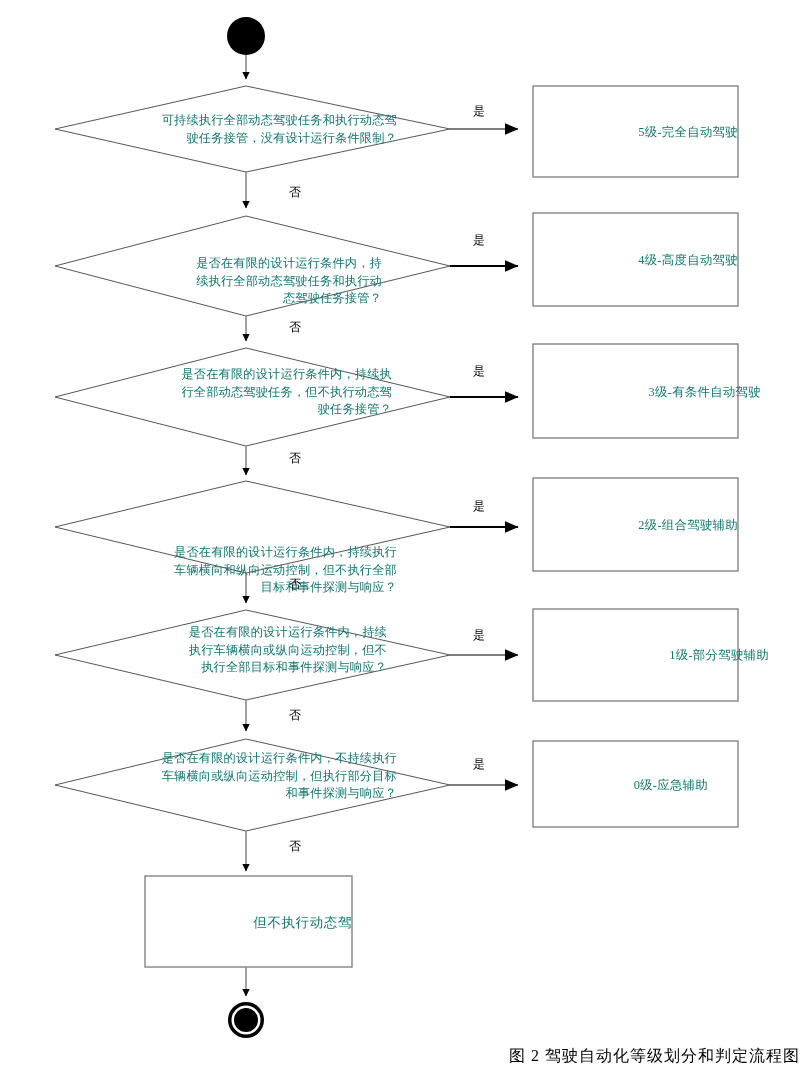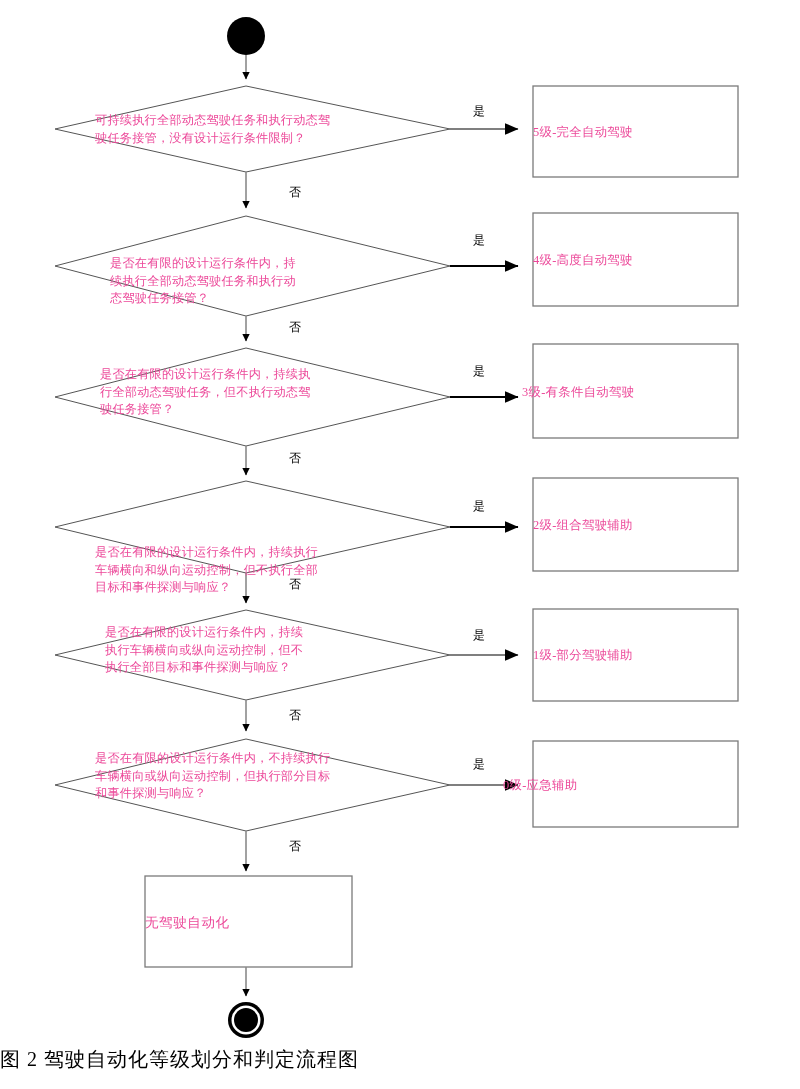--- a/index.html
+++ b/index.html
@@ -17,23 +17,23 @@
   }
   #flow-canvas {
     position: absolute;
     left: 0;
     top: 0;
     width: 800px;
     height: 1089px;
   }
   .node-text {
     position: absolute;
-    text-align: left;
+    text-align: right;
     line-height: 1.45;
-    color: #ec4899;
+    color: #0f766e;
     pointer-events: none;
     white-space: pre-line;
   }
   .diamond-text {
     font-size: 12.2px;
     letter-spacing: 0.2px;
   }
   .box-text {
     font-size: 12.4px;
     letter-spacing: 0.3px;
@@ -46,22 +46,22 @@
     position: absolute;
     font-size: 12px;
     color: #000000;
     text-align: center;
   }
   .caption {
     position: absolute;
     left: 0;
     top: 1046px;
     width: 800px;
-    text-align: left;
-    font-size: 20px;
+    text-align: right;
+    font-size: 16px;
     letter-spacing: 1px;
     color: #000000;
     font-family: "Liberation Serif", "DejaVu Serif", serif;
   }
 </style>
 </head>
 <body>
 
 <svg id="flow-canvas" viewBox="0 0 800 1089">
   <defs>
@@ -135,21 +135,21 @@
 车辆横向或纵向运动控制，但执行部分目标
 和事件探测与响应？</div>
 
 <div class="node-text box-text" style="left:533px; top:124px; width:205px;">5级-完全自动驾驶</div>
 <div class="node-text box-text" style="left:533px; top:252px; width:205px;">4级-高度自动驾驶</div>
 <div class="node-text box-text" style="left:522px; top:384px; width:239px;">3级-有条件自动驾驶</div>
 <div class="node-text box-text" style="left:533px; top:517px; width:205px;">2级-组合驾驶辅助</div>
 <div class="node-text box-text" style="left:533px; top:647px; width:236px;">1级-部分驾驶辅助</div>
 <div class="node-text box-text" style="left:503px; top:777px; width:205px;">0级-应急辅助</div>
 
-<div class="node-text terminal-text" style="left:145px; top:913px; width:207px;">无驾驶自动化</div>
+<div class="node-text terminal-text" style="left:145px; top:913px; width:207px;">但不执行动态驾</div>
 
 <div class="edge-label" style="left:467px; top:103px; width:24px;">是</div>
 <div class="edge-label" style="left:467px; top:232px; width:24px;">是</div>
 <div class="edge-label" style="left:467px; top:363px; width:24px;">是</div>
 <div class="edge-label" style="left:467px; top:498px; width:24px;">是</div>
 <div class="edge-label" style="left:467px; top:627px; width:24px;">是</div>
 <div class="edge-label" style="left:467px; top:756px; width:24px;">是</div>
 
 <div class="edge-label" style="left:283px; top:184px; width:24px;">否</div>
 <div class="edge-label" style="left:283px; top:319px; width:24px;">否</div>

